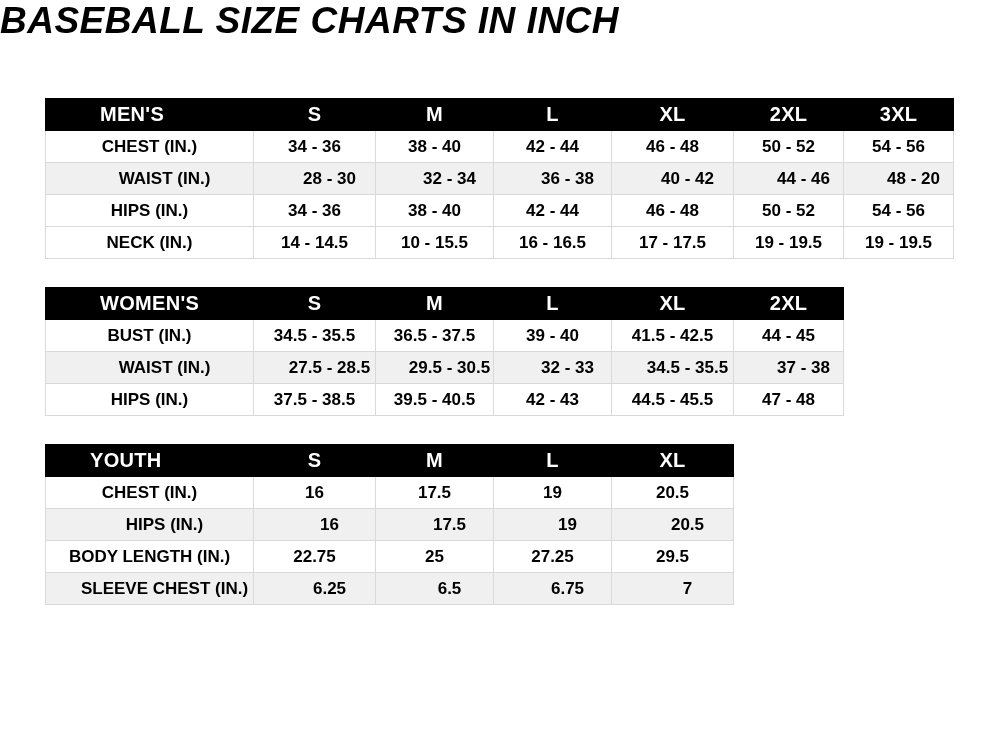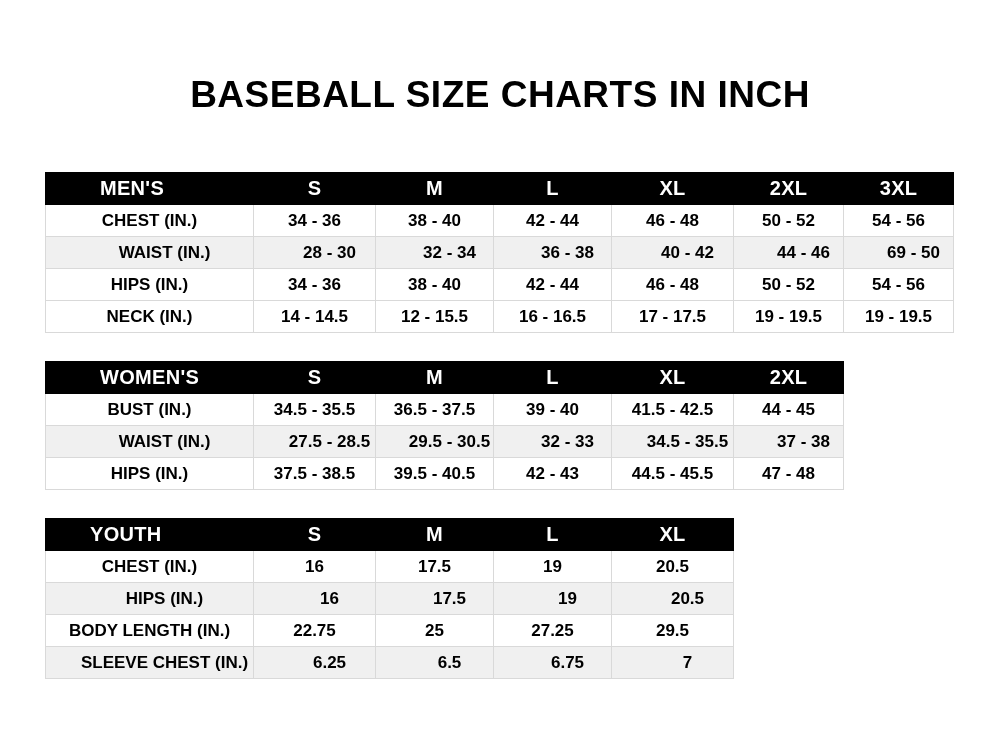--- a/index.html
+++ b/index.html
@@ -14,27 +14,27 @@
     color: #000000;
     overflow: hidden;
   }
   .page {
     position: relative;
     width: 1000px;
     height: 752px;
     background: #ffffff;
   }
   .title {
-    text-align: center;
+    text-align: left;
     font-size: 37px;
     font-weight: bold;
     letter-spacing: 0.5px;
     margin: 0;
-    padding-top: 74px;
     color: #000000;
+    font-style: italic;
   }
   .tables {
     padding: 0 45px;
     margin-top: 56px;
   }
   table {
     border-collapse: collapse;
     table-layout: fixed;
     font-size: 17px;
     font-weight: bold;
@@ -118,35 +118,35 @@
           <td>50 - 52</td>
           <td>54 - 56</td>
         </tr>
         <tr class="alt">
           <td class="rowhead">WAIST (IN.)</td>
           <td>28 - 30</td>
           <td>32 - 34</td>
           <td>36 - 38</td>
           <td>40 - 42</td>
           <td>44 - 46</td>
-          <td>69 - 50</td>
+          <td>48 - 20</td>
         </tr>
         <tr>
           <td class="rowhead">HIPS (IN.)</td>
           <td>34 - 36</td>
           <td>38 - 40</td>
           <td>42 - 44</td>
           <td>46 - 48</td>
           <td>50 - 52</td>
           <td>54 - 56</td>
         </tr>
         <tr>
           <td class="rowhead">NECK (IN.)</td>
           <td>14 - 14.5</td>
-          <td>12 - 15.5</td>
+          <td>10 - 15.5</td>
           <td>16 - 16.5</td>
           <td>17 - 17.5</td>
           <td>19 - 19.5</td>
           <td>19 - 19.5</td>
         </tr>
       </tbody>
     </table>
 
     <div class="spacer-sm"></div>
 

